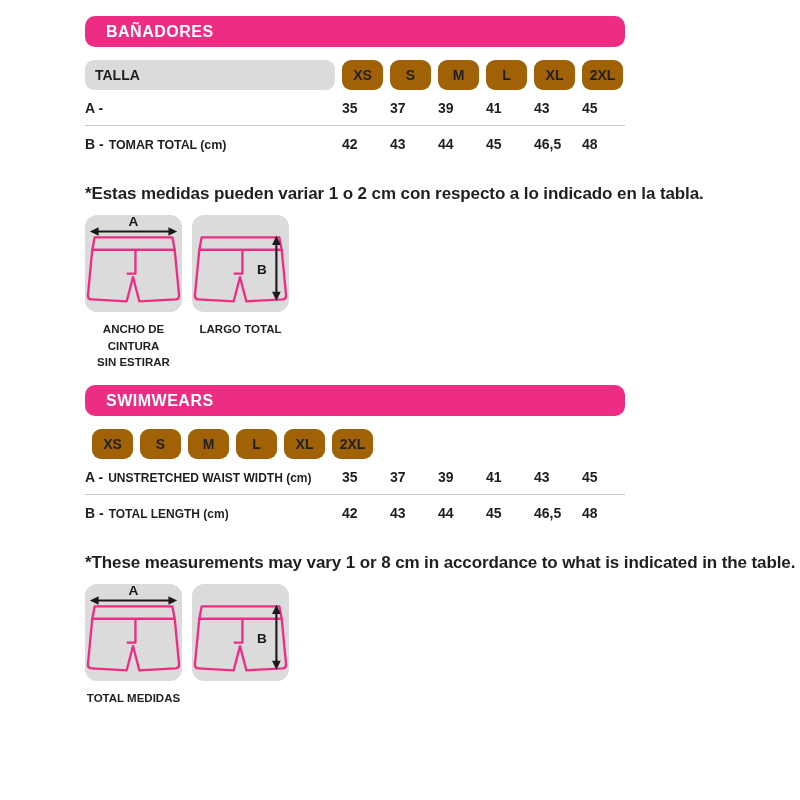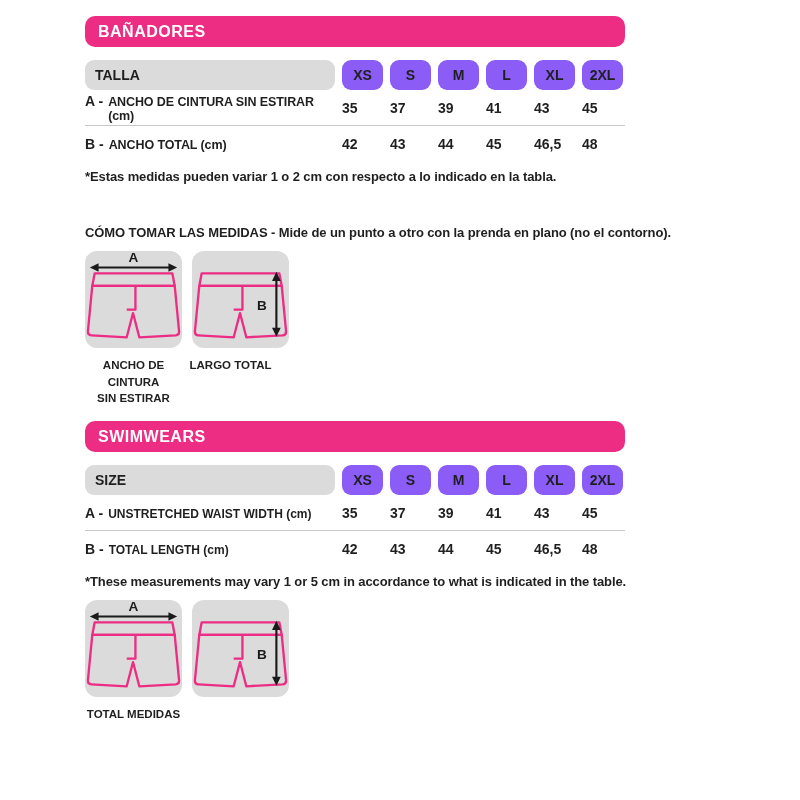--- a/index.html
+++ b/index.html
@@ -5,55 +5,55 @@
   * { box-sizing: border-box; margin: 0; padding: 0; }
   html, body { width: 800px; height: 800px; background: #ffffff; }
   body { font-family: "Liberation Sans", sans-serif; color: #1f1f1f; overflow: hidden; }
   .page { width: 540px; margin-left: 85px; padding-top: 16px; }
 
   .section { width: 540px; }
   .section + .section { margin-top: 14px; }
 
   .banner {
     height: 31px; background: #EC2D83; border-radius: 10px;
-    display: flex; align-items: center; padding-left: 13px;
+    display: flex; align-items: center; padding-left: 21px;
     color: #ffffff; font-size: 16px; font-weight: 700; letter-spacing: .5px;
   }
 
   .size-row { display: flex; margin-top: 13px; }
   .label-pill {
     width: 250px; height: 30px; padding-left: 10px;
     background: #DBDBDB; border-radius: 9px;
     display: flex; align-items: center;
     font-weight: 700; font-size: 14px;
   }
   .size-pill {
     width: 41px; height: 30px; margin-left: 7px;
-    background: #8b5cf6; border-radius: 9px;
+    background: #a16207; border-radius: 9px;
     display: flex; align-items: center; justify-content: center;
     font-weight: 700; font-size: 14px;
   }
 
   .data-row { display: flex; align-items: center; height: 31px; margin-top: 2px; }
   .row-label { width: 250px; display: flex; align-items: baseline; font-weight: 700; }
   .prefix { font-size: 14px; margin-right: 5px; white-space: pre; }
   .lbl { font-size: 12.5px; letter-spacing: -0.1px; }
   .section-en .lbl { font-size: 12px; letter-spacing: 0; }
   .val { width: 41px; margin-left: 7px; text-align: left; font-weight: 700; font-size: 14px; }
 
   .divider { border-top: 1px solid #C8C8C8; margin: 2px 0; }
 
-  .note { margin-top: 10px; font-size: 13px; font-weight: 700; white-space: nowrap; letter-spacing: -0.1px; }
+  .note { margin-top: 25px; font-size: 17px; font-weight: 700; white-space: nowrap; letter-spacing: -0.1px; }
   .howto { margin-top: 41px; font-size: 13px; font-weight: 700; white-space: nowrap; letter-spacing: -0.1px; }
 
   .panels { display: flex; gap: 10px; margin-top: 11px; }
   .panel { width: 97px; height: 97px; background: #DBDBDB; border-radius: 12px; }
   .panel svg { display: block; width: 97px; height: 97px; }
 
-  .captions { display: flex; margin-top: 9px; align-items: flex-start; }
+  .captions { display: flex; gap: 10px; margin-top: 9px; align-items: flex-start; }
   .caption-wrap { width: 97px; display: flex; justify-content: center; }
   .caption { font-size: 11.5px; font-weight: 700; text-align: center; white-space: pre; line-height: 1.45; }
 
   svg text.arrow-letter {
     font-family: "Liberation Sans", sans-serif;
     font-size: 14px; font-weight: 700; fill: #1a1a1a; text-anchor: middle;
   }
 </style>
 </head>
 <body>
@@ -81,47 +81,45 @@
       <div class="size-pill">S</div>
       <div class="size-pill">M</div>
       <div class="size-pill">L</div>
       <div class="size-pill">XL</div>
       <div class="size-pill">2XL</div>
     </div>
 
     <div class="data-row">
       <div class="row-label">
         <span class="prefix">A -</span>
-        <span class="lbl">ANCHO DE CINTURA SIN ESTIRAR (cm)</span>
       </div>
       <div class="val">35</div>
       <div class="val">37</div>
       <div class="val">39</div>
       <div class="val">41</div>
       <div class="val">43</div>
       <div class="val">45</div>
     </div>
 
     <div class="divider"></div>
 
     <div class="data-row">
       <div class="row-label">
         <span class="prefix">B -</span>
-        <span class="lbl">ANCHO TOTAL (cm)</span>
+        <span class="lbl">TOMAR TOTAL (cm)</span>
       </div>
       <div class="val">42</div>
       <div class="val">43</div>
       <div class="val">44</div>
       <div class="val">45</div>
       <div class="val">46,5</div>
       <div class="val">48</div>
     </div>
 
     <div class="note">*Estas medidas pueden variar 1 o 2 cm con respecto a lo indicado en la tabla.</div>
-    <div class="howto">CÓMO TOMAR LAS MEDIDAS - Mide de un punto a otro con la prenda en plano (no el contorno).</div>
 
     <div class="panels">
       <div class="panel">
         <svg viewBox="0 0 100 100">
           <use href="#shorts-shape"></use>
           <g>
             <line x1="12" y1="17" x2="88" y2="17" stroke="#1a1a1a" stroke-width="2.2"></line>
             <polygon points="5,17 14,12.5 14,21.5" fill="#1a1a1a"></polygon>
             <polygon points="95,17 86,12.5 86,21.5" fill="#1a1a1a"></polygon>
           </g>
@@ -152,21 +150,20 @@
       </div>
     </div>
   </div>
 
   <div class="section section-en">
     <div class="banner">
       <span>SWIMWEARS</span>
     </div>
 
     <div class="size-row">
-      <div class="label-pill">SIZE</div>
       <div class="size-pill">XS</div>
       <div class="size-pill">S</div>
       <div class="size-pill">M</div>
       <div class="size-pill">L</div>
       <div class="size-pill">XL</div>
       <div class="size-pill">2XL</div>
     </div>
 
     <div class="data-row">
       <div class="row-label">
@@ -189,21 +186,21 @@
         <span class="lbl">TOTAL LENGTH (cm)</span>
       </div>
       <div class="val">42</div>
       <div class="val">43</div>
       <div class="val">44</div>
       <div class="val">45</div>
       <div class="val">46,5</div>
       <div class="val">48</div>
     </div>
 
-    <div class="note">*These measurements may vary 1 or 5 cm in accordance to what is indicated in the table.</div>
+    <div class="note">*These measurements may vary 1 or 8 cm in accordance to what is indicated in the table.</div>
 
     <div class="panels">
       <div class="panel">
         <svg viewBox="0 0 100 100">
           <use href="#shorts-shape"></use>
           <g>
             <line x1="12" y1="17" x2="88" y2="17" stroke="#1a1a1a" stroke-width="2.2"></line>
             <polygon points="5,17 14,12.5 14,21.5" fill="#1a1a1a"></polygon>
             <polygon points="95,17 86,12.5 86,21.5" fill="#1a1a1a"></polygon>
           </g>

